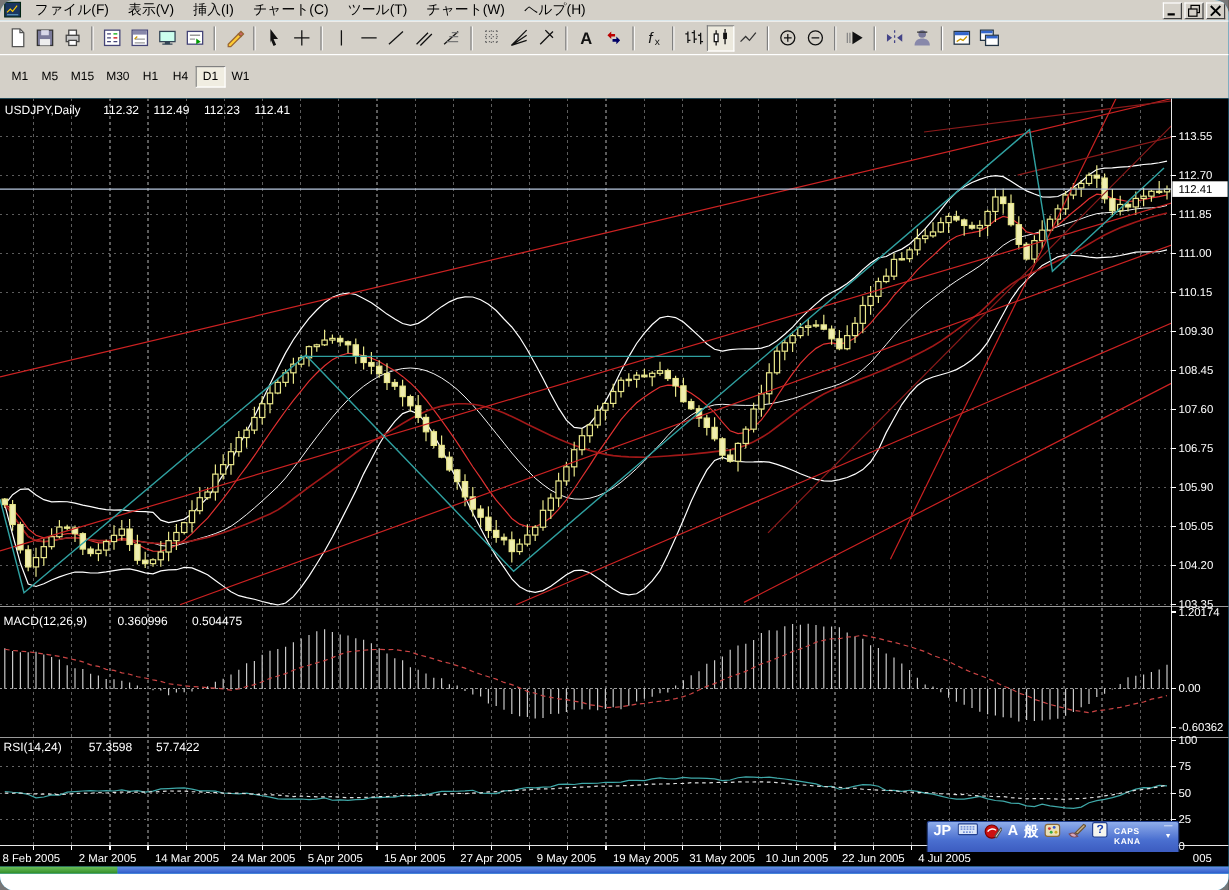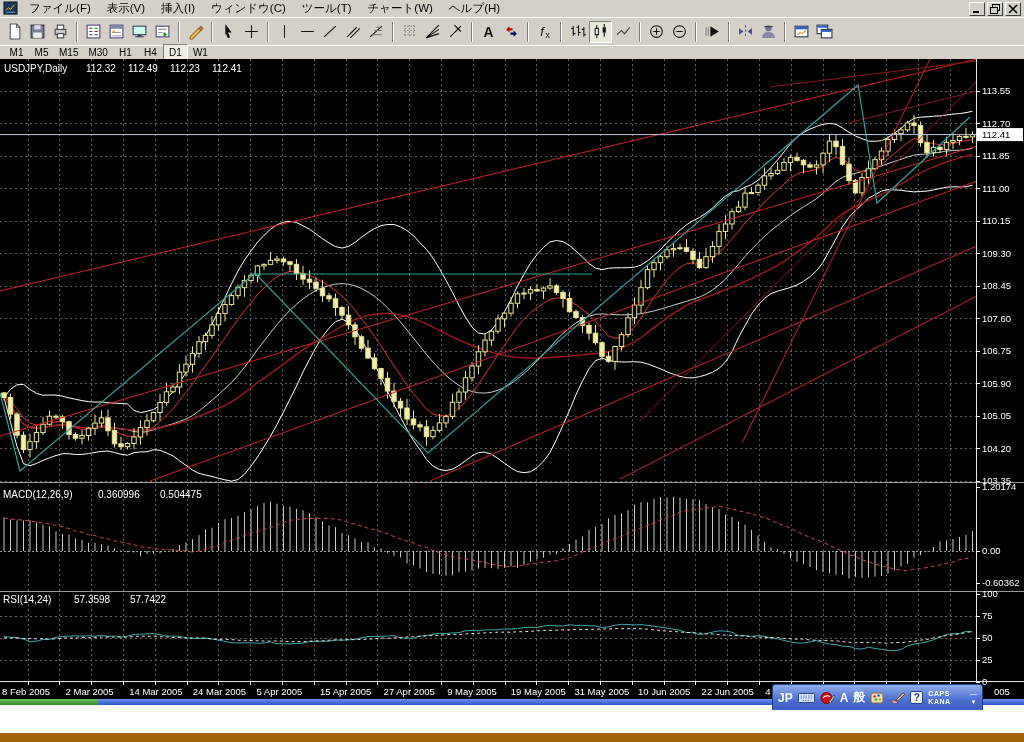--- a/index.html
+++ b/index.html
@@ -1,47 +1,47 @@
 <!DOCTYPE html>
 <html><head>
 <meta charset="utf-8">
 <style>
   * { margin:0; padding:0; box-sizing:border-box; }
   body { background:#777; font-family:"Liberation Sans","DejaVu Sans",sans-serif; }
-  .screen { width:1024px; height:742px; position:relative; background:#a16207; overflow:hidden; }
+  .screen { width:1024px; height:742px; position:relative; background:#0ea5e9; overflow:hidden;border-radius:12px; }
 
   
   .menubar { height:17px; background:#d4d0c8; display:flex; align-items:center; font-size:11.5px; color:#000; padding-left:2px; }
   .menu-item { padding:1px 8px; white-space:nowrap; }
   .win-controls { margin-left:auto; display:flex; gap:2px; padding-right:3px; }
   .win-btn { width:16px; height:14px; background:#d4d0c8; border:1px solid; border-color:#fff #404040 #404040 #fff; display:flex; align-items:center; justify-content:center; }
 
   .toolbar { height:28px; background:#d4d0c8; border-top:1px solid #fff; display:flex; align-items:center; padding-left:3px; }
   .tb-btn { width:23px; height:22px; display:flex; align-items:center; justify-content:center; border:1px solid transparent; }
   .tb-btn.pressed { border-color:#808080 #fff #fff #808080; background:#ece9dd; }
   .tb-sep { width:2px; height:20px; border-left:1px solid #808080; border-right:1px solid #fff; margin:0 4px; }
 
-  .tfbar { height:14px; background:#d4d0c8; border-top:1px solid #fff; display:flex; align-items:center; padding-left:4px; }
+  .tfbar { height:37px; background:#d4d0c8; border-top:1px solid #fff; display:flex; align-items:center; padding-left:4px; }
   .tf-btn { min-width:25px; height:18px; font-size:10px; color:#000; display:flex; align-items:center; justify-content:center; padding:0 4px; border:1px solid transparent; }
   .tf-btn.active { border-color:#808080 #fff #fff #808080; background:#f0ede1; }
 
   
   .chartwrap { height:640px; background:#000; position:relative; }
   .chartwrap svg { display:block; font-family:"Liberation Sans","DejaVu Sans",sans-serif; }
 
   
   .sliver { height:6px; display:flex; }
   .sliver .green { width:98px; background:linear-gradient(#6fc35e,#2f8b26); }
   .sliver .blue { flex:1; background:linear-gradient(#6a92e6,#2b58c8); }
   .whitestrip { height:28px; background:#fff; }
 
   
   .ime-bar { position:absolute; left:772px; top:684px; width:211px; height:26px;
     background:linear-gradient(#8fadea,#4a6fd0 60%,#3c5cc0); border:1px solid #23408f; border-bottom:none;
-    border-radius:3px 3px 0 0; display:flex; align-items:center; gap:5px; padding:0 5px; z-index:5; }
+    border-radius:3px 3px 0 0; display:flex; gap:5px; padding:0 5px; z-index:5; }
   .ime-bar .t { color:#fff; font-weight:bold; font-size:12px; }
   .ime-han { font-weight:normal; }
   .ime-col { display:flex; flex-direction:column; justify-content:center; line-height:8px; }
   .ime-col span { color:#fff; font-size:7px; font-weight:bold; letter-spacing:0.5px; }
   .ime-ctl { display:flex; flex-direction:column; align-items:center; line-height:8px; margin-left:auto; }
   .ime-ctl span { color:#fff; font-size:8px; }
   .ime-help { width:13px; height:13px; background:#f6f6ee; border:1px solid #23408f; border-radius:2px;
     color:#1c3fae; font-size:10px; font-weight:bold; display:flex; align-items:center; justify-content:center; }
 </style>
 </head>
@@ -52,21 +52,21 @@
   <div class="menubar">
     <svg width="15" height="15" viewBox="0 0 16 16" style="margin:0 3px 0 1px;">
       <rect x="1" y="1" width="14" height="13" fill="#1a3560" stroke="#021"></rect>
       <path d="M3 10l3-3 2 2 4-5" stroke="#ffcc00" fill="none"></path>
       <path d="M3 12h10" stroke="#6ac" fill="none"></path>
     </svg>
     <span style="display:flex;">
         <span class="menu-item">ファイル(F)</span>
         <span class="menu-item">表示(V)</span>
         <span class="menu-item">挿入(I)</span>
-        <span class="menu-item">ウィンドウ(C)</span>
+        <span class="menu-item">チャート(C)</span>
         <span class="menu-item">ツール(T)</span>
         <span class="menu-item">チャート(W)</span>
         <span class="menu-item">ヘルプ(H)</span>
       </span>
     <span class="win-controls">
       <span class="win-btn">
           <svg width="14" height="12" viewBox="0 0 14 12">
             <path d="M3 9h6" stroke="#000" stroke-width="2"></path>
           </svg>
         </span>

